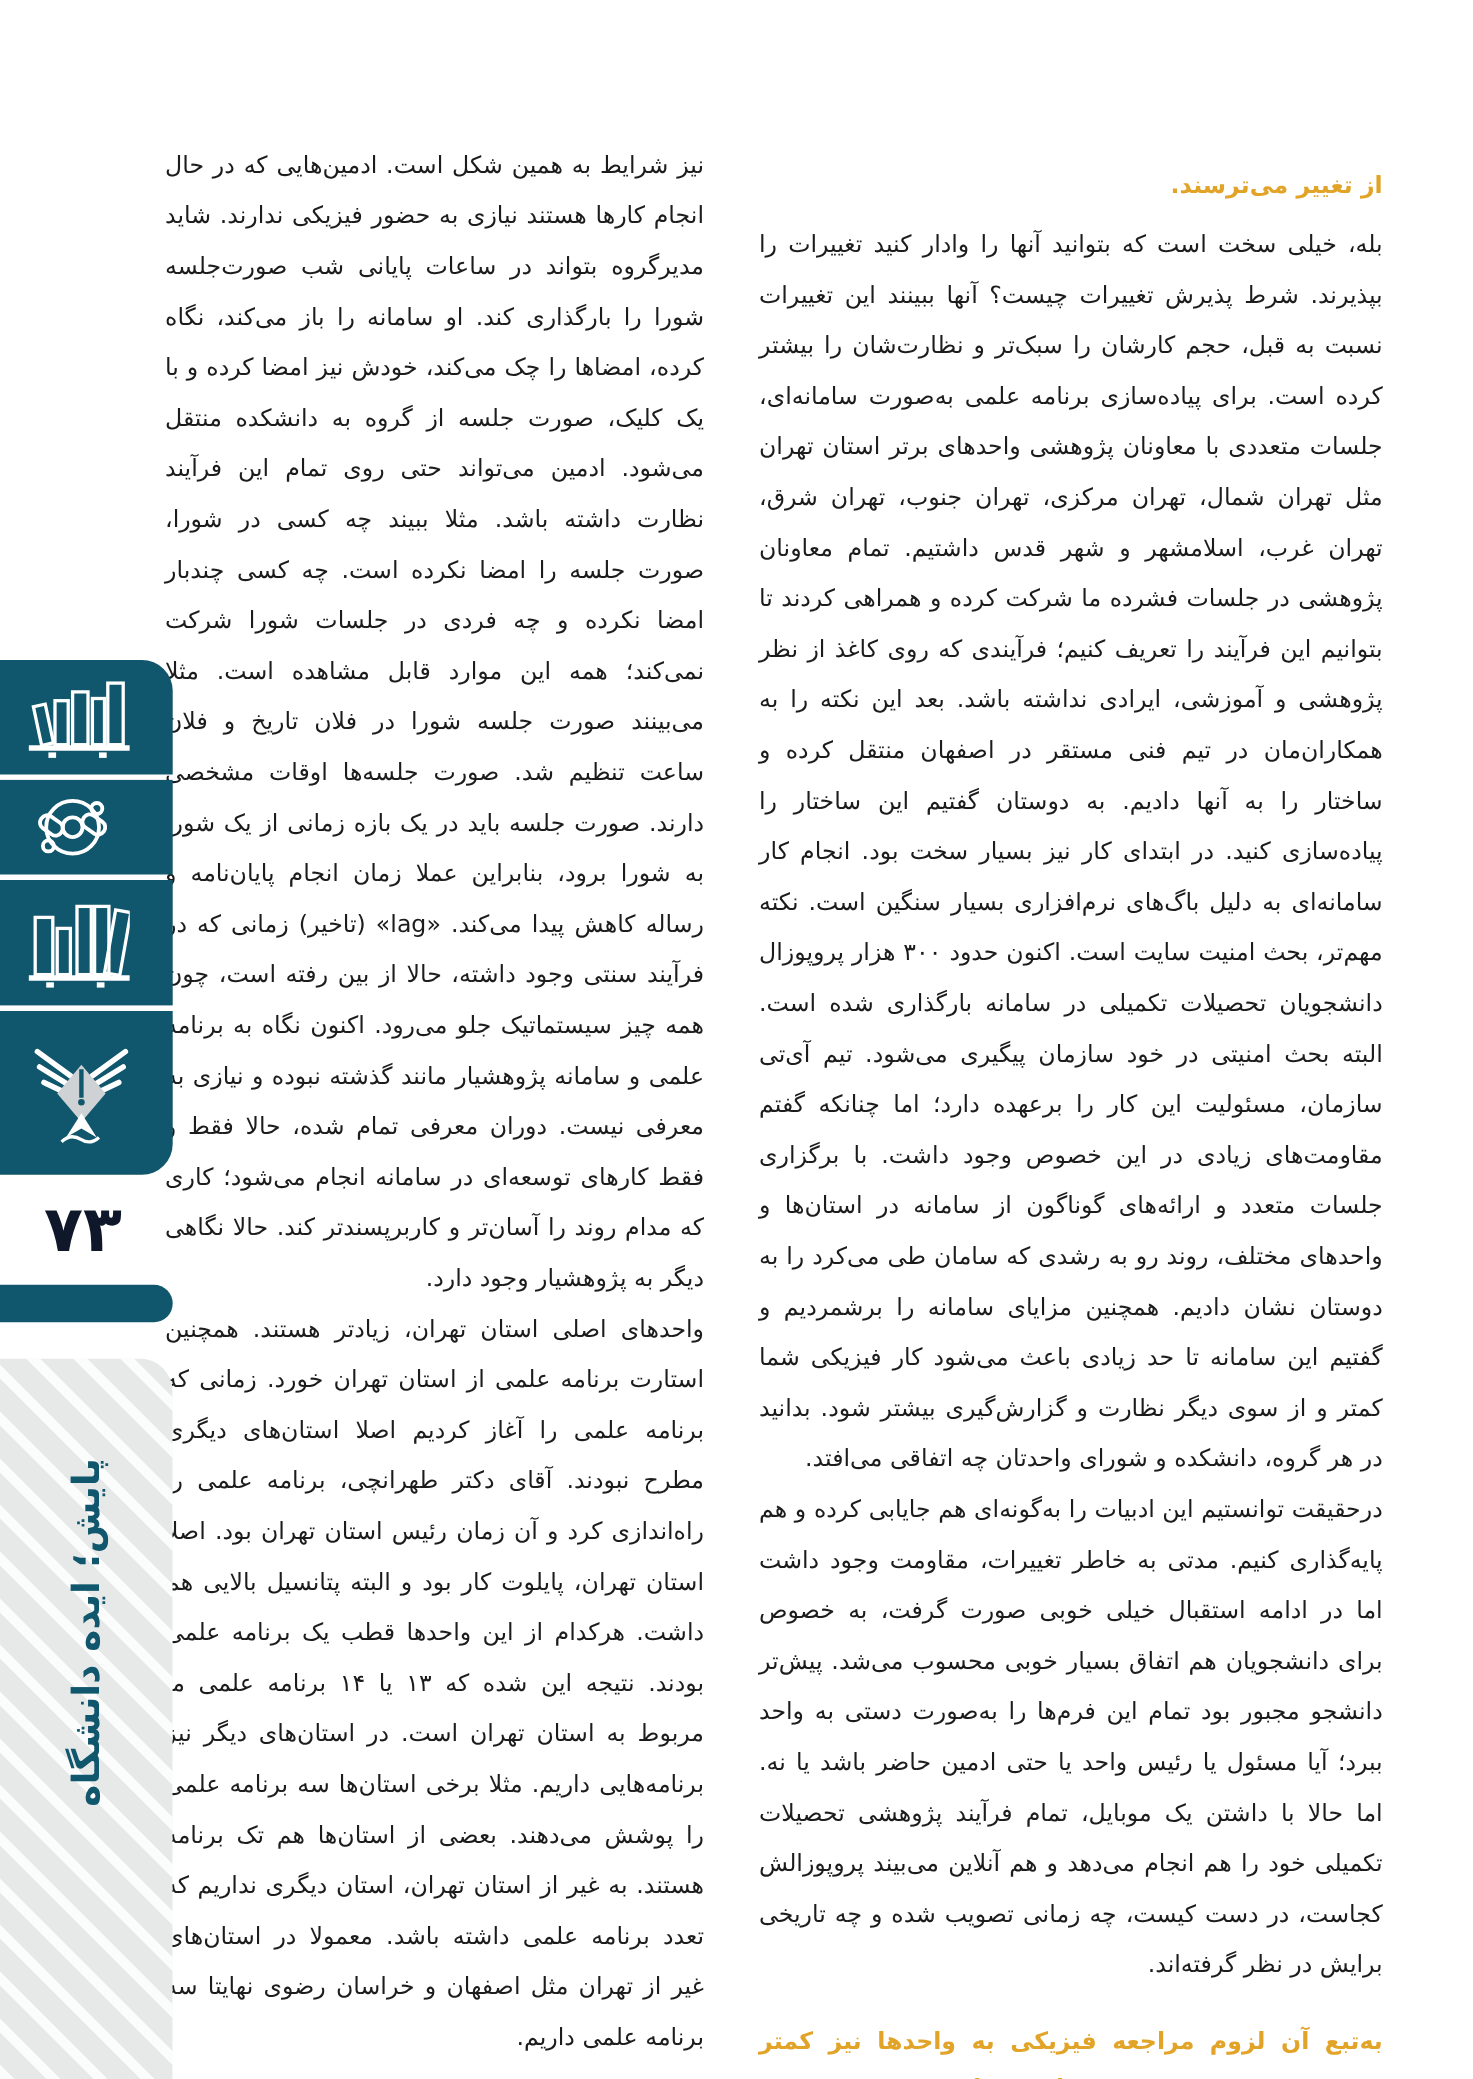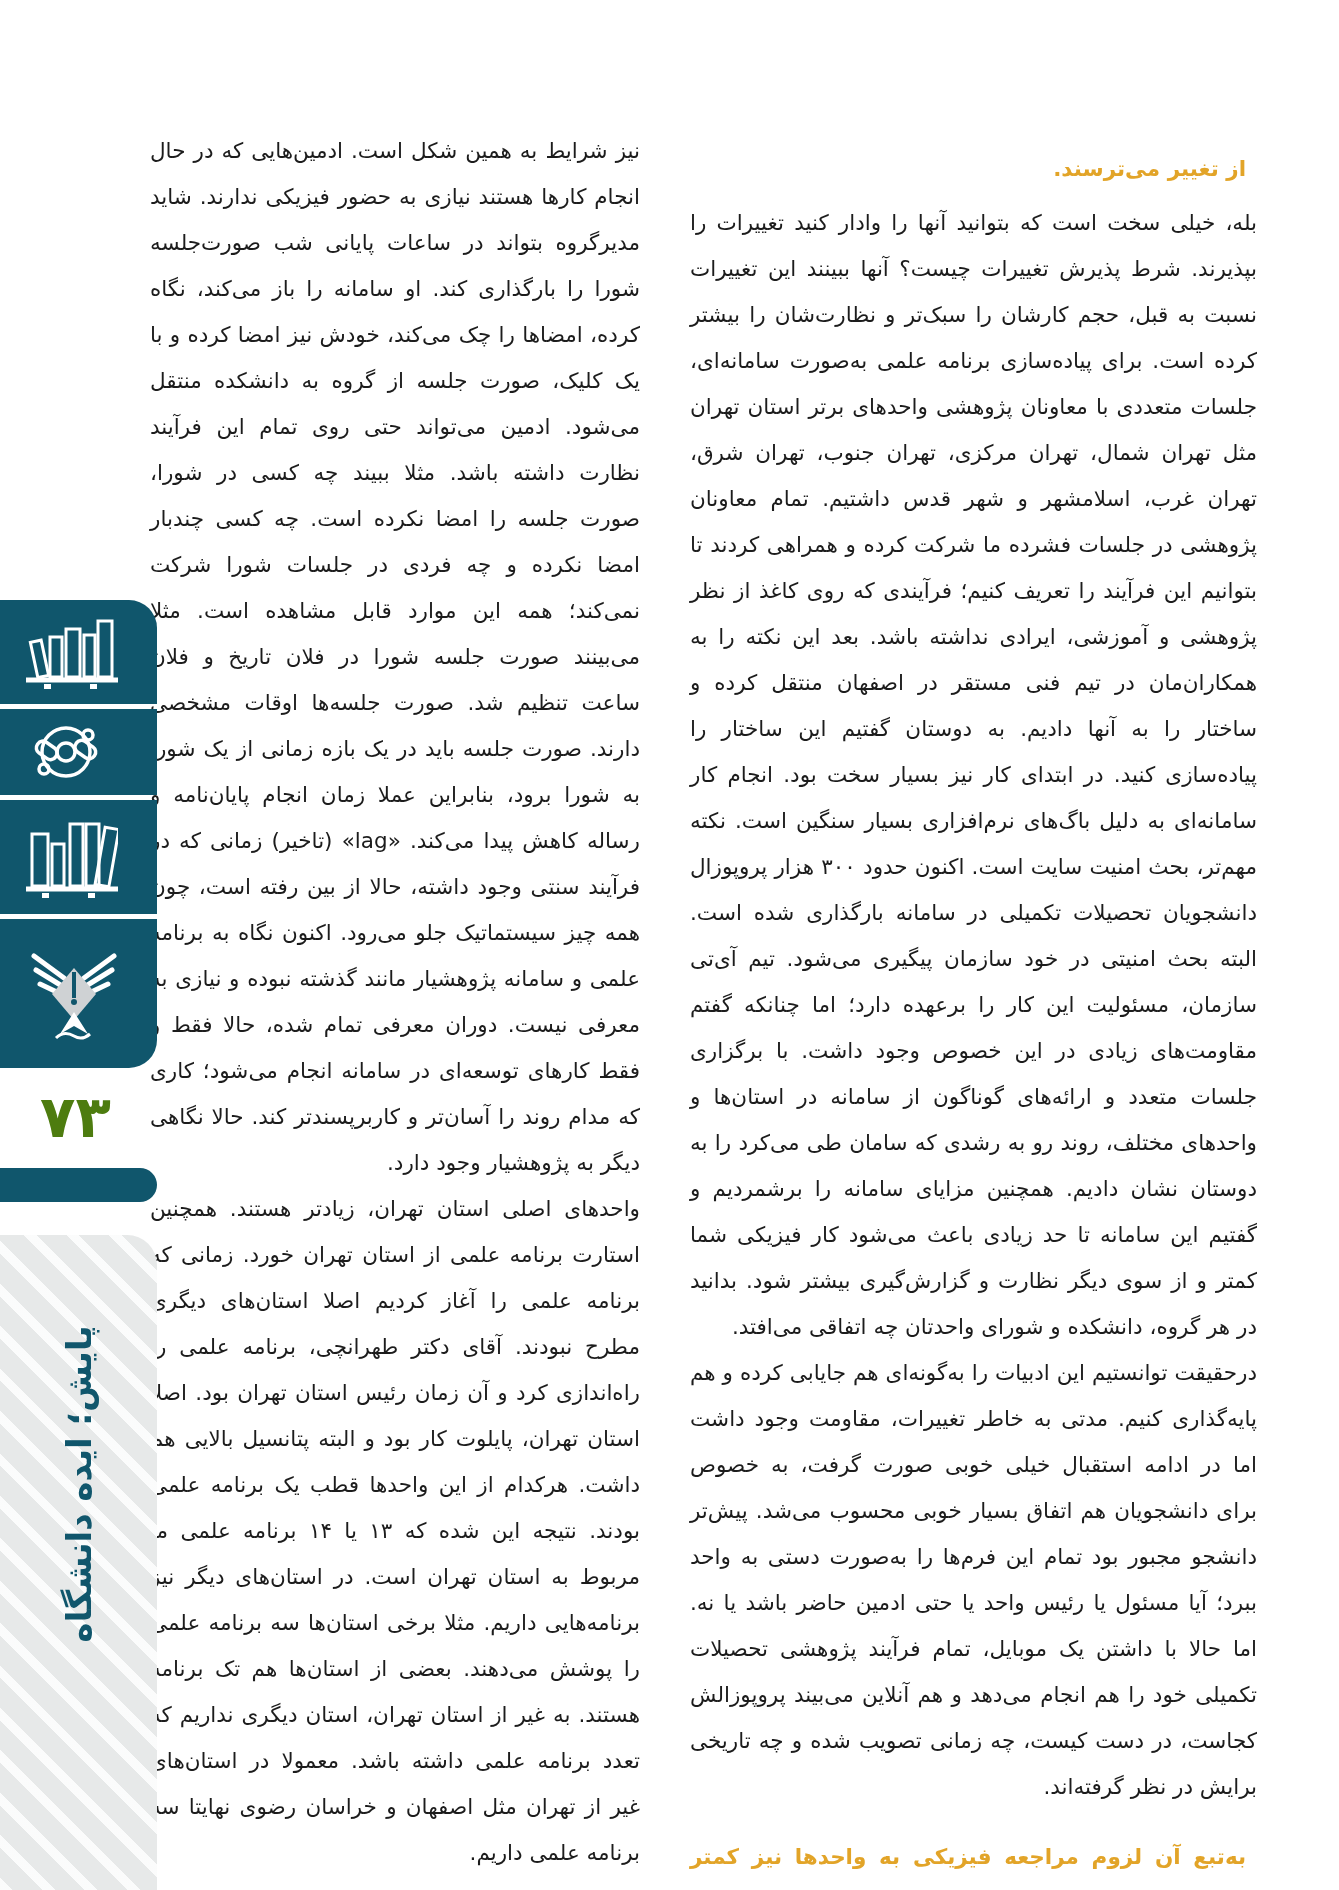--- a/index.html
+++ b/index.html
@@ -12,21 +12,21 @@
 
   
   .col{position:absolute;direction:rtl;color:#1c1c1c;}
   .col-right{top:148px;right:82px;width:567px;}
   .col-left{top:128px;left:150px;width:490px;}
   .body-p{
     margin:0;font-size:21.5px;line-height:46px;
     text-align:justify;text-justify:inter-word;color:#1c1c1c;
   }
   .q-head{
-    margin:26px 11px 10px 0;font-size:21.5px;line-height:42px;
+    margin:26px 0 10px 0;font-size:21.5px;line-height:42px;
     font-weight:bold;color:#e2a428;text-align:justify;
   }
   .q-head.first{margin-top:0;}
 
   
   .icon-block{
     position:absolute;left:0;top:600px;width:157px;height:468px;
     display:flex;flex-direction:column;gap:5px;
   }
   .icon-panel{
@@ -34,21 +34,21 @@
     padding-left:8px;
   }
   .icon-panel.p1{border-radius:0 28px 0 0;flex:0 0 104px;}
   .icon-panel.p2{flex:0 0 86px;}
   .icon-panel.p3{flex:0 0 114px;}
   .icon-panel.p4{border-radius:0 0 28px 0;flex:1;}
   .icon-panel svg{display:block;margin-left:18px;margin-right:12px;}
 
   .page-number{
     position:absolute;left:40px;top:1072px;width:110px;height:90px;
-    color:#4d7c0f;font-size:58px;font-weight:bold;text-align:left;
+    color:#0f172a;font-size:58px;font-weight:bold;text-align:left;
     line-height:90px;direction:rtl;
   }
   .teal-bar{
     position:absolute;left:0;top:1168px;width:157px;height:34px;
     background:#10566c;border-radius:0 17px 17px 0;
   }
   .vertical-panel{
     position:absolute;left:0;top:1235px;width:157px;height:655px;
     background:#e7e9e9;border-radius:0 30px 0 0;
     background-image:repeating-linear-gradient(45deg,

